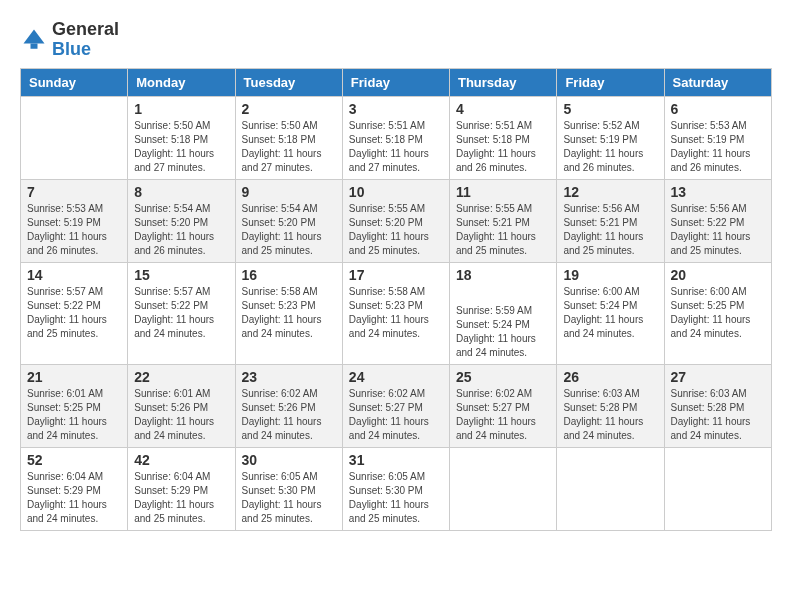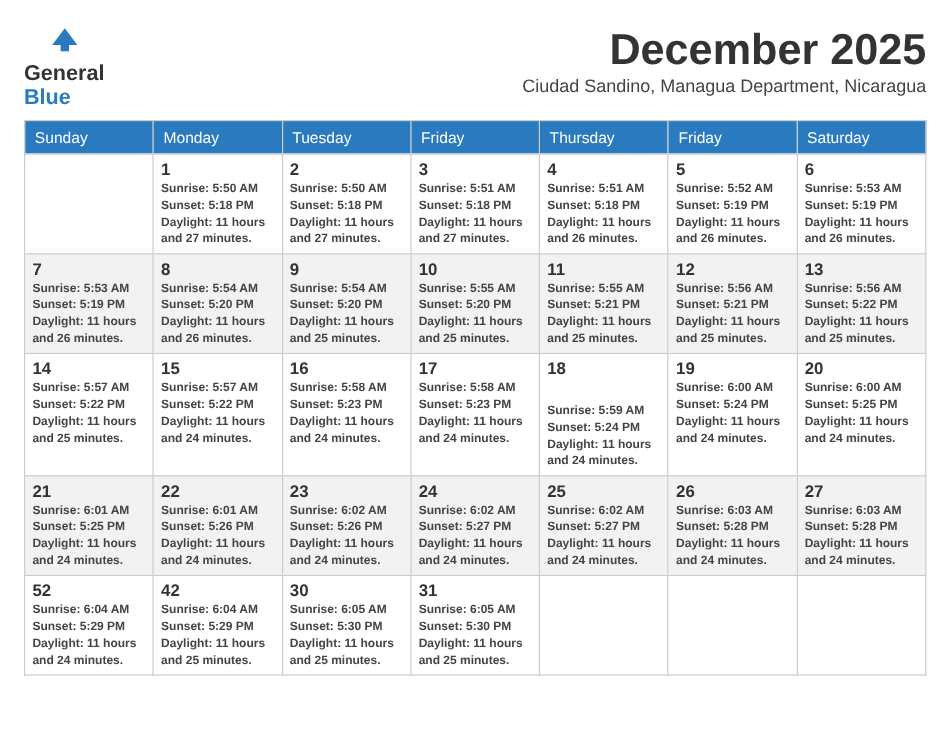--- a/index.html
+++ b/index.html
@@ -13,21 +13,20 @@
     .header-area {
       display: flex;
       align-items: flex-start;
       justify-content: space-between;
       margin-bottom: 6px;
     }
     .logo {
       display: flex;
       align-items: center;
       gap: 4px;
-      flex-direction: column;
     }
     .logo-text {
       font-size: 18px;
       font-weight: bold;
       line-height: 1.1;
     }
     .logo-general { color: #333; }
     .logo-blue { color: #2a7abf; text-align: right; }
     .logo-icon {
       width: 28px;
@@ -48,21 +47,21 @@
     }
     .calendar {
       width: 100%;
       border-collapse: collapse;
       margin-top: 8px;
     }
     .calendar th {
       background-color: #2a7abf;
       color: #fff;
       font-size: 13px;
-      font-weight: normal;
+      font-weight: bold;
       text-align: left;
       padding: 6px 8px;
       border: 1px solid #ccc;
     }
     .calendar td {
       border: 1px solid #ccc;
       vertical-align: top;
       padding: 4px 6px;
       width: 108px;
       min-height: 90px;
@@ -71,21 +70,20 @@
       font-size: 14px;
       font-weight: bold;
       color: #333;
       display: block;
       margin-bottom: 2px;
     }
     .day-info {
       font-size: 10px;
       color: #444;
       line-height: 1.4;
-      font-weight: bold;
     }
     .empty-cell {
       background: #f9f9f9;
     }
     .row-shaded td {
       background: #f2f2f2;
     }
     .row-white td {
       background: #fff;
     }
@@ -97,24 +95,20 @@
   <div class="logo">
     <svg class="logo-icon" viewBox="0 0 32 32">
       <polygon points="16,4 28,20 4,20" fill="#2a7abf"></polygon>
       <rect x="12" y="20" width="8" height="6" fill="#2a7abf"></rect>
     </svg>
     <div class="logo-text">
       <span class="logo-general">General</span><br>
       <span class="logo-blue">Blue</span>
     </div>
   </div>
-  <div class="title-area">
-    <div class="month-title">December 2025</div>
-    <div class="subtitle">Ciudad Sandino, Managua Department, Nicaragua</div>
-  </div>
 </div>
 
 <table class="calendar">
   <thead>
     <tr>
     <th>Sunday</th>
         <th>Monday</th>
         <th>Tuesday</th>
         <th>Friday</th>
         <th>Thursday</th>

